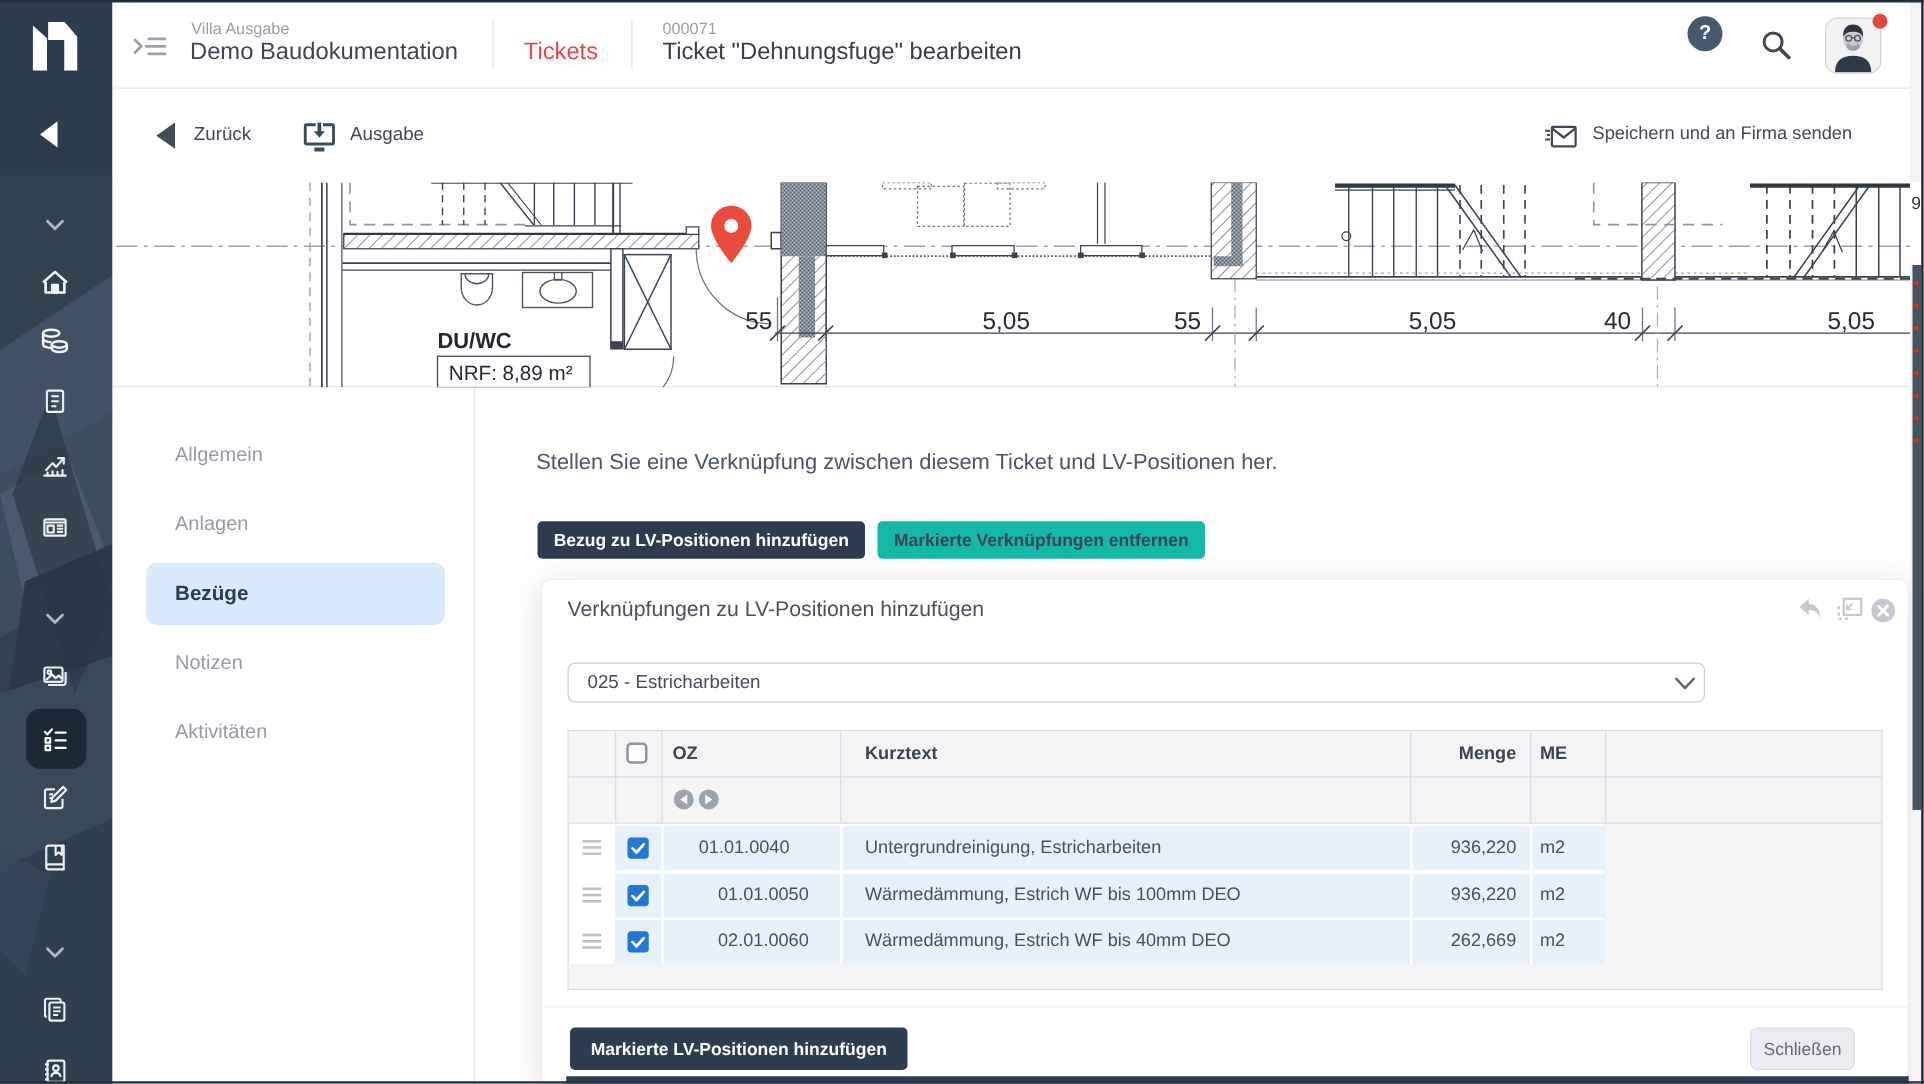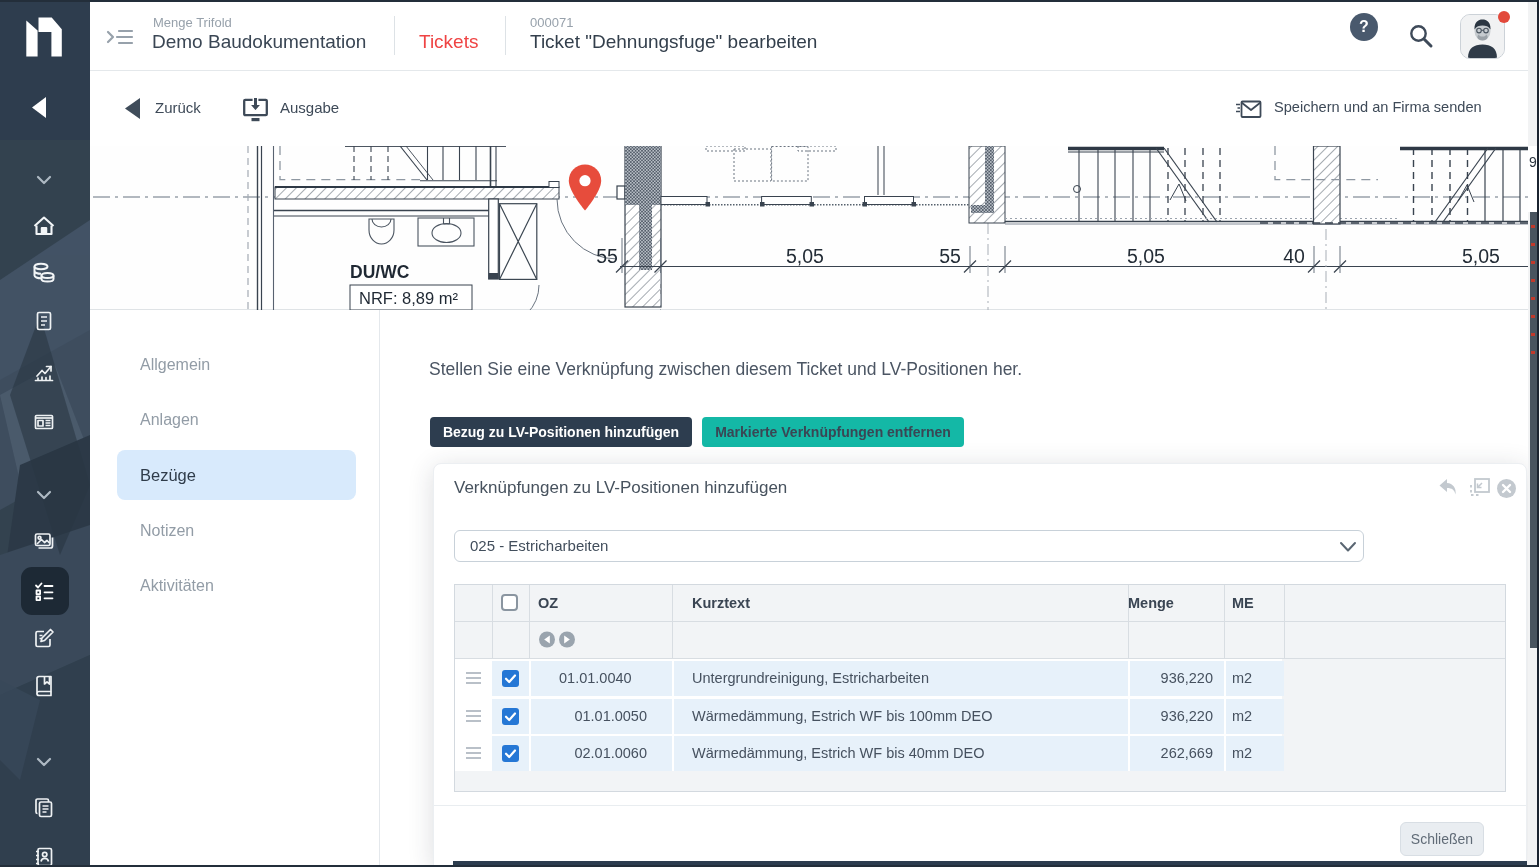--- a/index.html
+++ b/index.html
@@ -153,21 +153,21 @@
       <circle cx="12.7" cy="9.5" r="2.2"></circle>
       <path d="M9,16.5 a3.8,3.8 0 0 1 7.5,0"></path>
     </svg>
 </div>
 
 <div id="header">
   <svg class="abs" style="left:16px;top:24px" width="28" height="26" viewBox="0 0 28 26" fill="none" stroke="#97a1ab" stroke-width="2.2" stroke-linecap="round">
       <polyline points="2,8 7,13 2,18" stroke-linejoin="round"></polyline>
       <path d="M13,7 h13 M11,13 h15 M13,19 h13"></path>
     </svg>
-  <div class="hsmall" style="left:63px;top:15px">Menge Trifold</div>
+  <div class="hsmall" style="left:63px;top:15px">Villa Ausgabe</div>
   <div class="abs" style="left:62px;top:31px;font-size:19px;color:#3a4654;font-weight:500">Demo Baudokumentation</div>
   <div class="hdiv" style="left:304px"></div>
   <div class="abs" style="left:329px;top:31px;font-size:19px;color:#ef4444">Tickets</div>
   <div class="hdiv" style="left:415px"></div>
   <div class="hsmall" style="left:440px;top:15px">000071</div>
   <div class="abs" style="left:440px;top:31px;font-size:19px;color:#333f4c">Ticket "Dehnungsfuge" bearbeiten</div>
 
   <div class="abs" style="left:1260px;top:13px;width:28px;height:28px;border-radius:50%;background:#49596d;color:#fff;font-size:16px;font-weight:bold;text-align:center;line-height:28px">?</div>
 
   <svg class="abs" style="left:1317px;top:23px" width="28" height="28" viewBox="0 0 28 28" fill="none" stroke="#3e4a59" stroke-width="2.4" stroke-linecap="round">
@@ -384,21 +384,21 @@
 <path d="M1368,55 L1377,39 L1384,56" fill="none" stroke="#39434f" stroke-width="1"></path>
 <line x1="1170" y1="77" x2="1438" y2="77" stroke="#39434f" stroke-width="1.6" stroke-dasharray="8 5"></line>
 </g>
 </svg>
 </div>
 
 <div id="menu">
   <div id="mactive"></div>
   <div class="mitem" style="top:46px">Allgemein</div>
   <div class="mitem" style="top:101px">Anlagen</div>
-  <div class="mitem" style="top:156px;color:#2f3c4a;font-weight:normal;font-size:16.5px">Bezüge</div>
+  <div class="mitem" style="top:156px;color:#2f3c4a;font-weight:bold;font-size:16.5px">Bezüge</div>
   <div class="mitem" style="top:212px">Notizen</div>
   <div class="mitem" style="top:267px">Aktivitäten</div>
 </div>
 
 <div id="content">
   <div class="abs" style="left:48px;top:49px;font-size:17.5px;color:#4b5563">Stellen Sie eine Verknüpfung zwischen diesem Ticket und LV-Positionen her.</div>
   <div class="btn btndark" style="left:49px;top:107px;width:262px;height:30px;line-height:30px">Bezug zu LV-Positionen hinzufügen</div>
   <div class="btn btnlight" style="left:321px;top:107px;width:262px;height:30px;line-height:30px">Markierte Verknüpfungen entfernen</div>
 </div>
 
@@ -436,21 +436,21 @@
     <div class="colline" style="left:217px"></div>
     <div class="colline" style="left:673px"></div>
     <div class="colline" style="left:769px"></div>
     <div class="colline" style="left:829px"></div>
     <div class="abs" style="left:0;top:36px;width:1050px;height:1px;background:#d8dde2"></div>
     <div class="abs" style="left:0;top:73px;width:1050px;height:1px;background:#d8dde2"></div>
 
     <div class="abs" style="left:46px;top:9px;width:17px;height:17px;border:2px solid #8a95a0;border-radius:4px;background:#fff"></div>
     <div class="th" style="left:83px">OZ</div>
     <div class="th" style="left:237px">Kurztext</div>
-    <div class="th" style="left:673px;width:85px;">Menge</div>
+    <div class="th" style="left:673px;width:85px;text-align:right">Menge</div>
     <div class="th" style="left:777px">ME</div>
 
     <svg class="abs" style="left:84px;top:46px" width="37" height="17" viewBox="0 0 37 17">
       <circle cx="8" cy="8.5" r="8" fill="#9aa4ae"></circle>
         <path d="M10.8,4.5 L5.2,8.5 L10.8,12.5 Z" fill="#fff"></path>
       <circle cx="28" cy="8.5" r="8" fill="#9aa4ae"></circle>
         <path d="M25.2,4.5 L30.8,8.5 L25.2,12.5 Z" fill="#fff"></path>
     </svg>
 
     <div class="cellrow" style="top:76px"></div>
@@ -497,20 +497,21 @@
     <div class="rtxt" style="left:104px;top:123px;width:88px;text-align:right">01.01.0050</div>
     <div class="rtxt" style="left:237px;top:123px">Wärmedämmung, Estrich WF bis 100mm DEO</div>
     <div class="rtxt" style="left:620px;top:123px;width:138px;text-align:right">936,220</div>
     <div class="rtxt" style="left:777px;top:123px">m2</div>
     <div class="rtxt" style="left:104px;top:160px;width:88px;text-align:right">02.01.0060</div>
     <div class="rtxt" style="left:237px;top:160px">Wärmedämmung, Estrich WF bis 40mm DEO</div>
     <div class="rtxt" style="left:620px;top:160px;width:138px;text-align:right">262,669</div>
     <div class="rtxt" style="left:777px;top:160px">m2</div>
   </div>
   <div id="mfoot-line"></div>
+  <div class="btn btndark" style="left:22px;top:358px;width:270px;height:34px;line-height:34px">Markierte LV-Positionen hinzufügen</div>
   <div class="btn" style="left:966px;top:358px;width:84px;height:34px;line-height:32px;background:#e9edf1;border:1px solid #d8dee4;color:#606b77;font-weight:normal;border-radius:6px">Schließen</div>
 </div>
 
 <div class="abs" style="left:453px;top:861px;width:1074px;height:6px;background:#2d3d4f"></div>
 
 <div id="scrollcol">
   <div class="abs" style="left:0;top:146px;width:11px;height:66px;background:#fff;font-size:14px;color:#2b3540">
       <span style="position:absolute;left:1px;top:8px">9</span>
     </div>
   <div class="abs" style="left:1.5px;top:212px;width:7px;height:436px;background:#48545f"></div>

